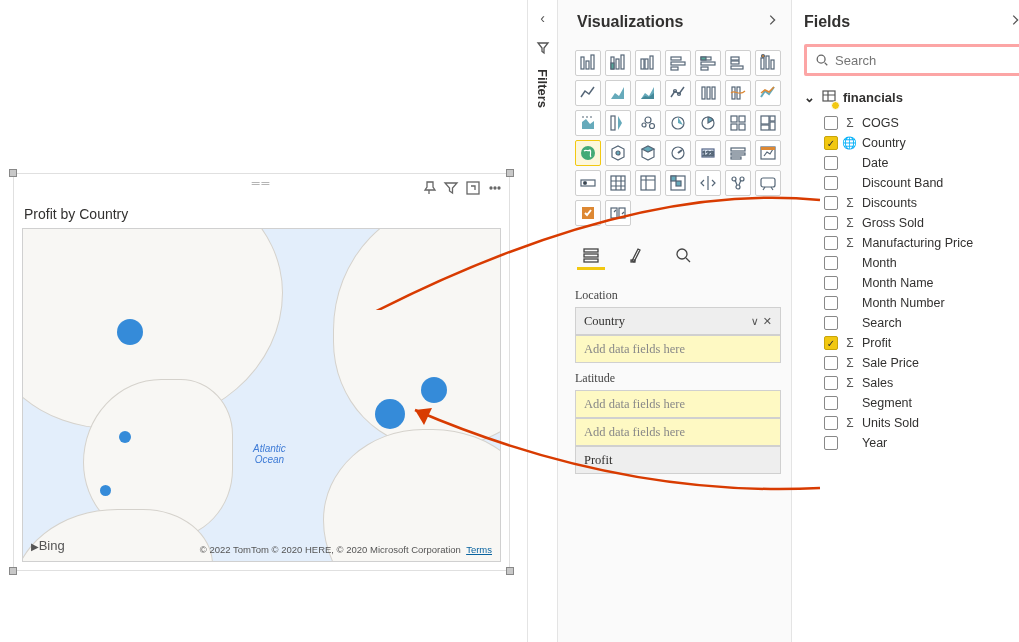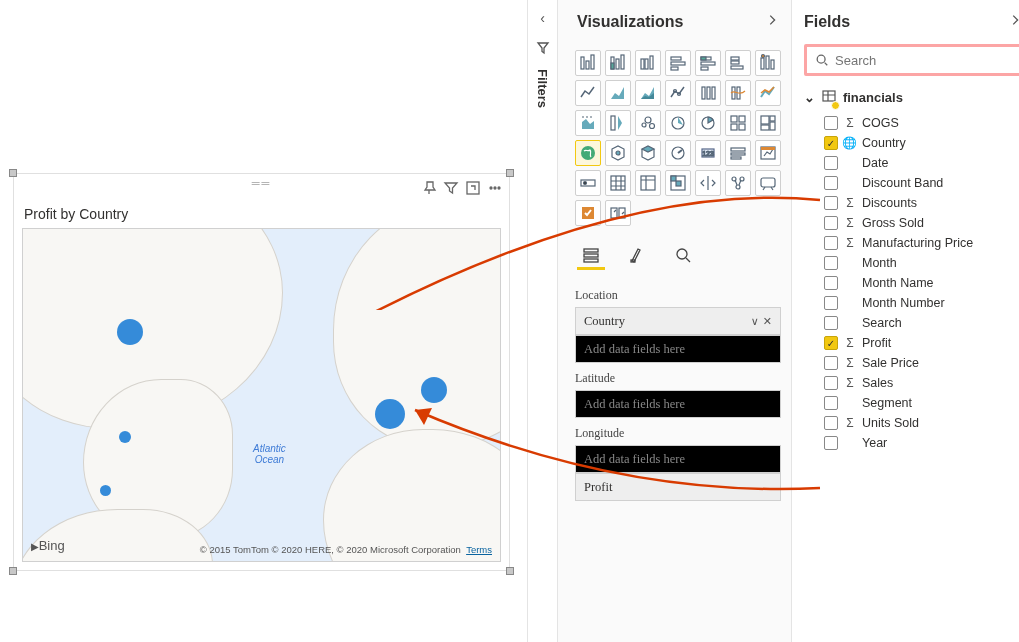--- a/index.html
+++ b/index.html
@@ -32,21 +32,21 @@
   .viz-gallery { padding: 6px 10px; display: grid; grid-template-columns: repeat(7, 26px); gap: 4px 4px; }
   .viz-icon { width: 26px; height: 26px; border: 1px solid #cfcfcf; display: flex; align-items: center; justify-content: center; font-size: 14px; background: #fff; color: #666; border-radius: 2px; cursor: pointer; }
   .viz-icon svg { width: 20px; height: 20px; }
   .viz-icon.selected { border-color: #f2c811; background: #fdf7dc; }
   .tabs { display: flex; gap: 18px; padding: 10px 12px 6px; }
   .tab-btn { width: 28px; height: 28px; display: flex; align-items: center; justify-content: center; border-bottom: 3px solid transparent; }
   .tab-btn.active { border-bottom-color: #f2c811; }
   .tab-btn svg { width: 20px; height: 20px; stroke: #444; fill: none; stroke-width: 1.3; }
   .field-wells { padding: 4px 10px 10px; overflow-y: auto; position: relative; font-family: Liberation Serif, serif; }
   .fw-label { font-size: 12px; color: #444; margin: 8px 0 4px; }
-  .fw-box { border: 1px solid #d0d0d0; background: #000000; min-height: 28px; padding: 5px 8px; font-size: 12.5px; color: #888; display: flex; align-items: center; justify-content: space-between; }
+  .fw-box { border: 1px solid #d0d0d0; background: #fef9c3; min-height: 28px; padding: 5px 8px; font-size: 12.5px; color: #888; display: flex; align-items: center; justify-content: space-between; }
   .fw-box.filled { background: #eeeeee; color: #323130; }
   .fw-box .ctrls { display: flex; gap: 4px; color: #555; font-size: 11px; }
   .search { margin: 0 12px 10px; border: 3px solid #fca5a5; height: 32px; display: flex; align-items: center; padding: 0 8px; gap: 6px; border-radius: 2px; }
   .search input { border: none; outline: none; flex: 1; font-size: 13px; }
   .table-head { display: flex; align-items: center; gap: 6px; padding: 2px 12px 6px; font-weight: 600; font-size: 13px; }
   .field-row { display: flex; align-items: center; gap: 4px; padding: 3px 12px 3px 32px; font-size: 12.5px; color: #323130; cursor: pointer; }
   .field-row .cb { width: 14px; height: 14px; border: 1px solid #888; border-radius: 2px; flex-shrink: 0; display: flex; align-items: center; justify-content: center; }
   .field-row .cb.checked { background: #f2c811; border-color: #c7a40b; }
   .field-row .cb.checked::after { content: "✓"; font-size: 10px; color: #323130; }
   .type-icon { width: 16px; text-align: center; color: #555; font-size: 12px; flex-shrink: 0; }
@@ -90,21 +90,21 @@
       <div class="land" style="left:310px;top:-30px;width:240px;height:250px;border-radius:55% 40% 60% 45%"></div>
       <div class="land" style="left:300px;top:200px;width:220px;height:200px;border-radius:50% 55% 40% 60%"></div>
       <div class="bubble" style="left:94px;top:90px;width:26px;height:26px"></div>
       <div class="bubble" style="left:96px;top:202px;width:12px;height:12px"></div>
       <div class="bubble" style="left:77px;top:256px;width:11px;height:11px"></div>
       <div class="bubble" style="left:352px;top:170px;width:30px;height:30px"></div>
       <div class="bubble" style="left:398px;top:148px;width:26px;height:26px"></div>
       <div class="ocean-label" style="left:230px;top:214px;white-space:pre">Atlantic
 Ocean</div>
       <div class="bing"><span style="font-size:10px">▶</span><span>Bing</span></div>
-      <div class="attrib"><span>© 2015 TomTom © 2020 HERE, © 2020 Microsoft Corporation</span> &nbsp;<a href="#">Terms</a></div>
+      <div class="attrib"><span>© 2022 TomTom © 2020 HERE, © 2020 Microsoft Corporation</span> &nbsp;<a href="#">Terms</a></div>
     </div>
   </div>
 </div>
 
 <div class="filters-rail">
   <span class="chev">‹</span>
   <span class="icon"><svg width="16" height="16" viewBox="0 0 16 16" fill="none" stroke="#555" stroke-width="1.3">
         <path d="M3 3h10l-4 5v5l-2-1.5V8z"></path>
       </svg></span>
   <span class="label">Filters</span>
@@ -393,21 +393,20 @@
           <span>✕</span>
         </span>
       </div>
     <div class="fw-box">
         <span>Add data fields here</span>
       </div>
     <div class="fw-label">Latitude</div>
     <div class="fw-box">
         <span>Add data fields here</span>
       </div>
-    <div class="fw-label">Longitude</div>
     <div class="fw-box">
         <span>Add data fields here</span>
       </div>
     <div class="fw-box filled">
         <span>Profit</span>
       </div>
   </div>
 </div>
 
 <div class="fields-pane">

